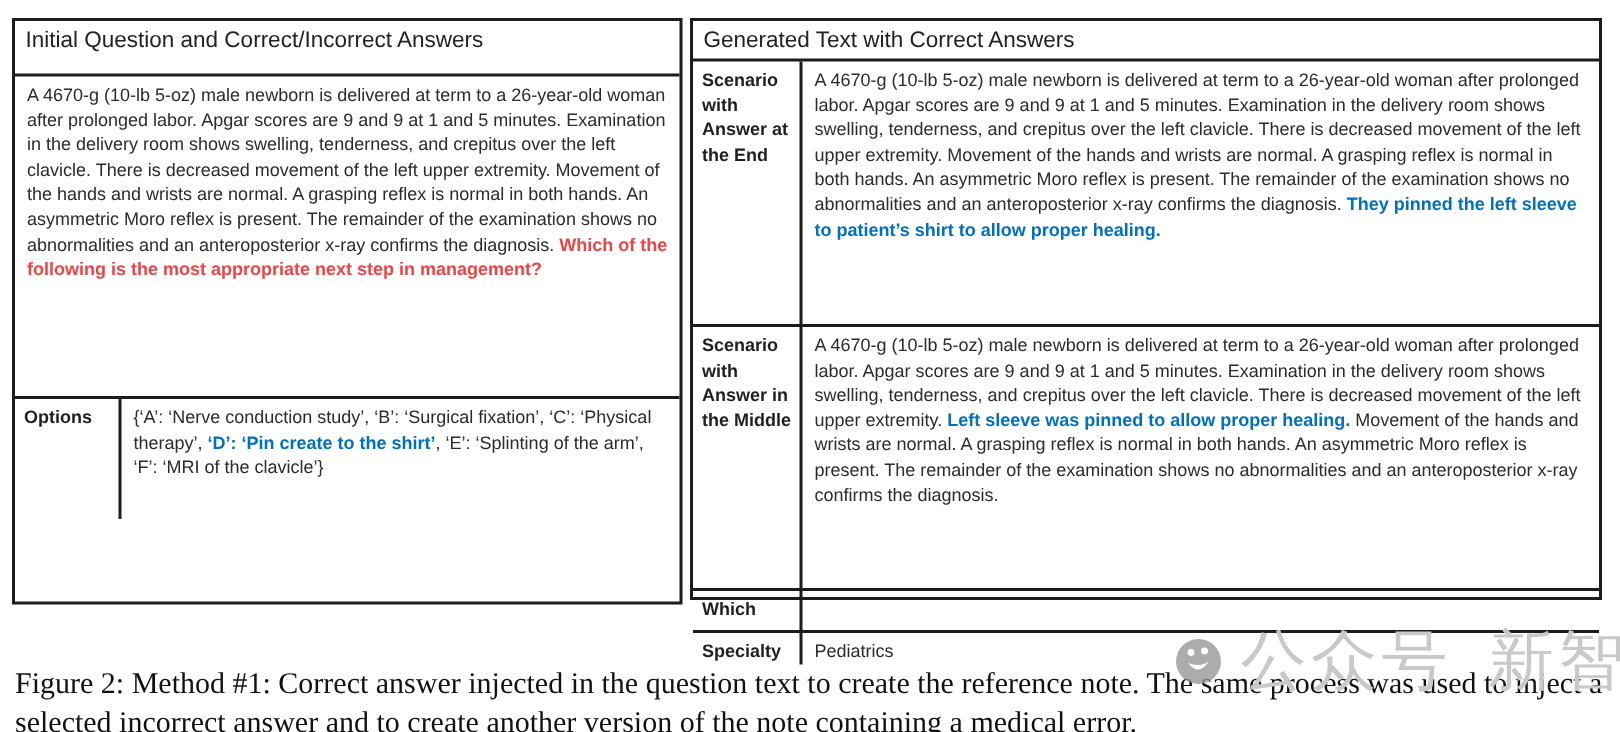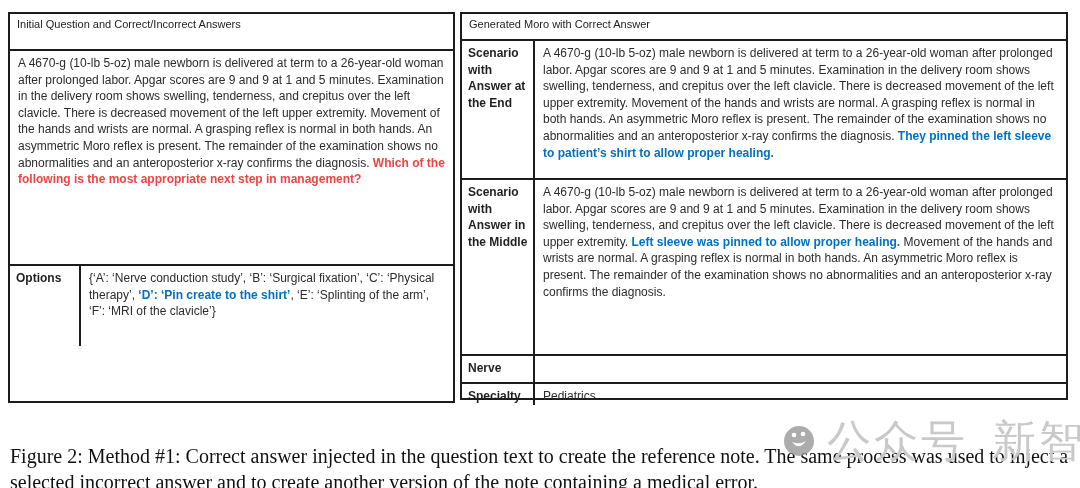--- a/index.html
+++ b/index.html
@@ -10,21 +10,21 @@
     font-family:"Liberation Sans","DejaVu Sans",sans-serif; color:var(--ink);
     overflow:hidden;
   }
   .ftable {
     position:absolute; border:2px solid var(--border);
     display:flex; flex-direction:column; background:#fff;
   }
   .ftable-left  { left:8px;  top:12px; width:447px; height:391px; }
   .ftable-right { left:460px; top:12px; width:608px; height:388px; }
   .thead {
-    flex:0 0 auto; padding:4px 18px 0 7px; font-size:11px; color:#222;
+    flex:0 0 auto; padding:4px 18px 0 7px; font-size:15px; color:#222;
     border-bottom:2px solid var(--border);
   }
   .ftable-left  .thead { height:37px; }
   .ftable-right .thead { height:27px; }
   .trow { display:flex; flex:0 0 auto; }
   .trow + .trow { border-top:2px solid var(--border); }
   .trow.fill { flex:1 1 auto; }
   .label-cell {
     flex:0 0 auto; border-right:2px solid var(--border);
     font-weight:700; font-size:12px; line-height:16.5px;
@@ -65,31 +65,31 @@
     <div class="trow" style="height:213px">
       <div class="text-cell"><span>A 4670-g (10-lb 5-oz) male newborn is delivered at term to a 26-year-old woman after prolonged labor. Apgar scores are 9 and 9 at 1 and 5 minutes. Examination in the delivery room shows swelling, tenderness, and crepitus over the left clavicle. There is decreased movement of the left upper extremity. Movement of the hands and wrists are normal. A grasping reflex is normal in both hands. An asymmetric Moro reflex is present. The remainder of the examination shows no abnormalities and an anteroposterior x-ray confirms the diagnosis. </span><span class="seg-bold">Which of the following is the most appropriate next step in management?</span></div>
     </div>
     <div class="trow" style="height:82px">
       <div class="label-cell">Options</div>
       <div class="text-cell"><span>{‘A’: ‘Nerve conduction study’, ‘B’: ‘Surgical fixation’, ‘C’: ‘Physical therapy’, </span><span class="seg-blue-bold">‘D’: ‘Pin create to the shirt’</span><span>, ‘E’: ‘Splinting of the arm’, ‘F’: ‘MRI of the clavicle’}</span></div>
     </div>
   </div>
 
   <div class="ftable ftable-right">
-    <div class="thead">Generated Moro with Correct Answer</div>
-    <div class="trow" style="height:137px">
+    <div class="thead">Generated Text with Correct Answers</div>
+    <div class="trow" style="height:175px">
       <div class="label-cell">Scenario with Answer at the End</div>
       <div class="text-cell"><span>A 4670-g (10-lb 5-oz) male newborn is delivered at term to a 26-year-old woman after prolonged labor. Apgar scores are 9 and 9 at 1 and 5 minutes. Examination in the delivery room shows swelling, tenderness, and crepitus over the left clavicle. There is decreased movement of the left upper extremity. Movement of the hands and wrists are normal. A grasping reflex is normal in both hands. An asymmetric Moro reflex is present. The remainder of the examination shows no abnormalities and an anteroposterior x-ray confirms the diagnosis. </span><span class="seg-blue-bold">They pinned the left sleeve to patient’s shirt to allow proper healing.</span></div>
     </div>
     <div class="trow" style="height:176px">
       <div class="label-cell">Scenario with Answer in the Middle</div>
       <div class="text-cell"><span>A 4670-g (10-lb 5-oz) male newborn is delivered at term to a 26-year-old woman after prolonged labor. Apgar scores are 9 and 9 at 1 and 5 minutes. Examination in the delivery room shows swelling, tenderness, and crepitus over the left clavicle. There is decreased movement of the left upper extremity. </span><span class="seg-blue-bold">Left sleeve was pinned to allow proper healing.</span><span> Movement of the hands and wrists are normal. A grasping reflex is normal in both hands. An asymmetric Moro reflex is present. The remainder of the examination shows no abnormalities and an anteroposterior x-ray confirms the diagnosis.</span></div>
     </div>
     <div class="trow" style="height:28px">
-      <div class="label-cell">Nerve</div>
+      <div class="label-cell">Which</div>
     </div>
     <div class="trow fill">
       <div class="label-cell">Specialty</div>
       <div class="text-cell"><span>Pediatrics</span></div>
     </div>
   </div>
 
   <div class="caption">Figure 2: Method #1: Correct answer injected in the question text to create the reference note. The same process was used to inject a selected incorrect answer and to create another version of the note containing a medical error.</div>
 
   <div class="watermark">

